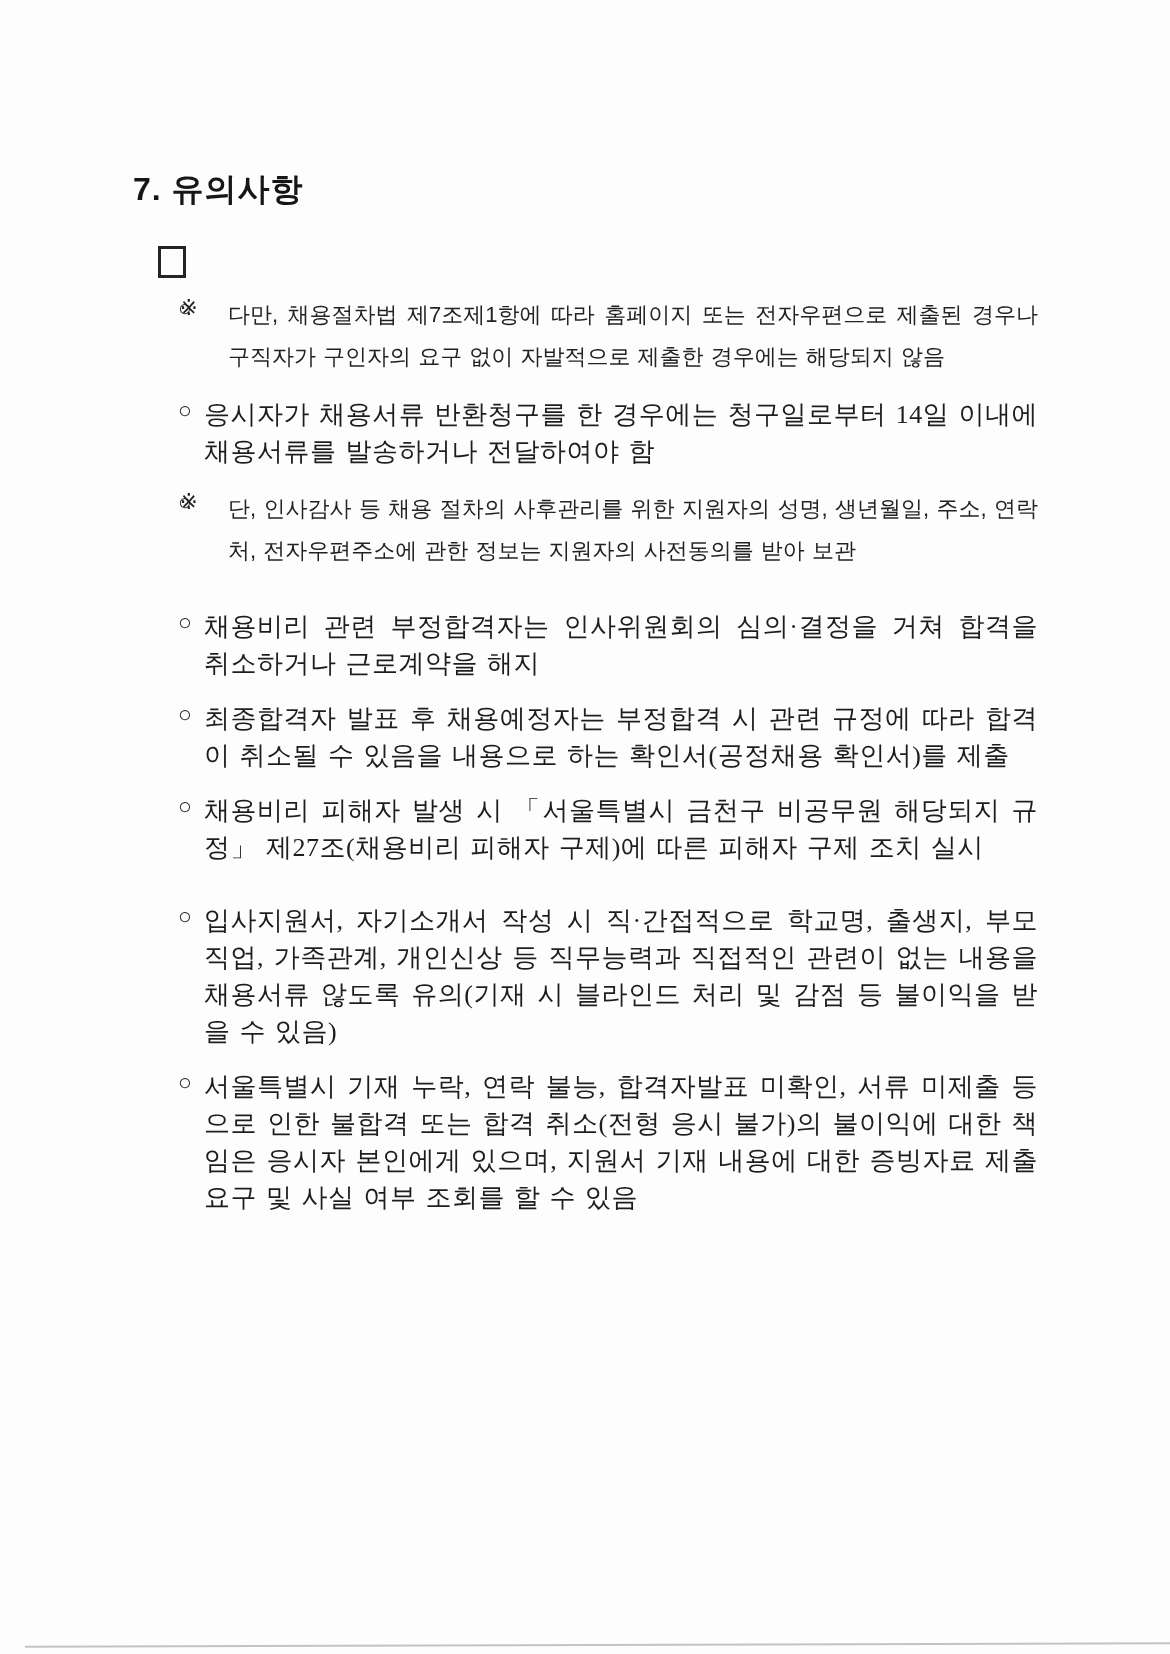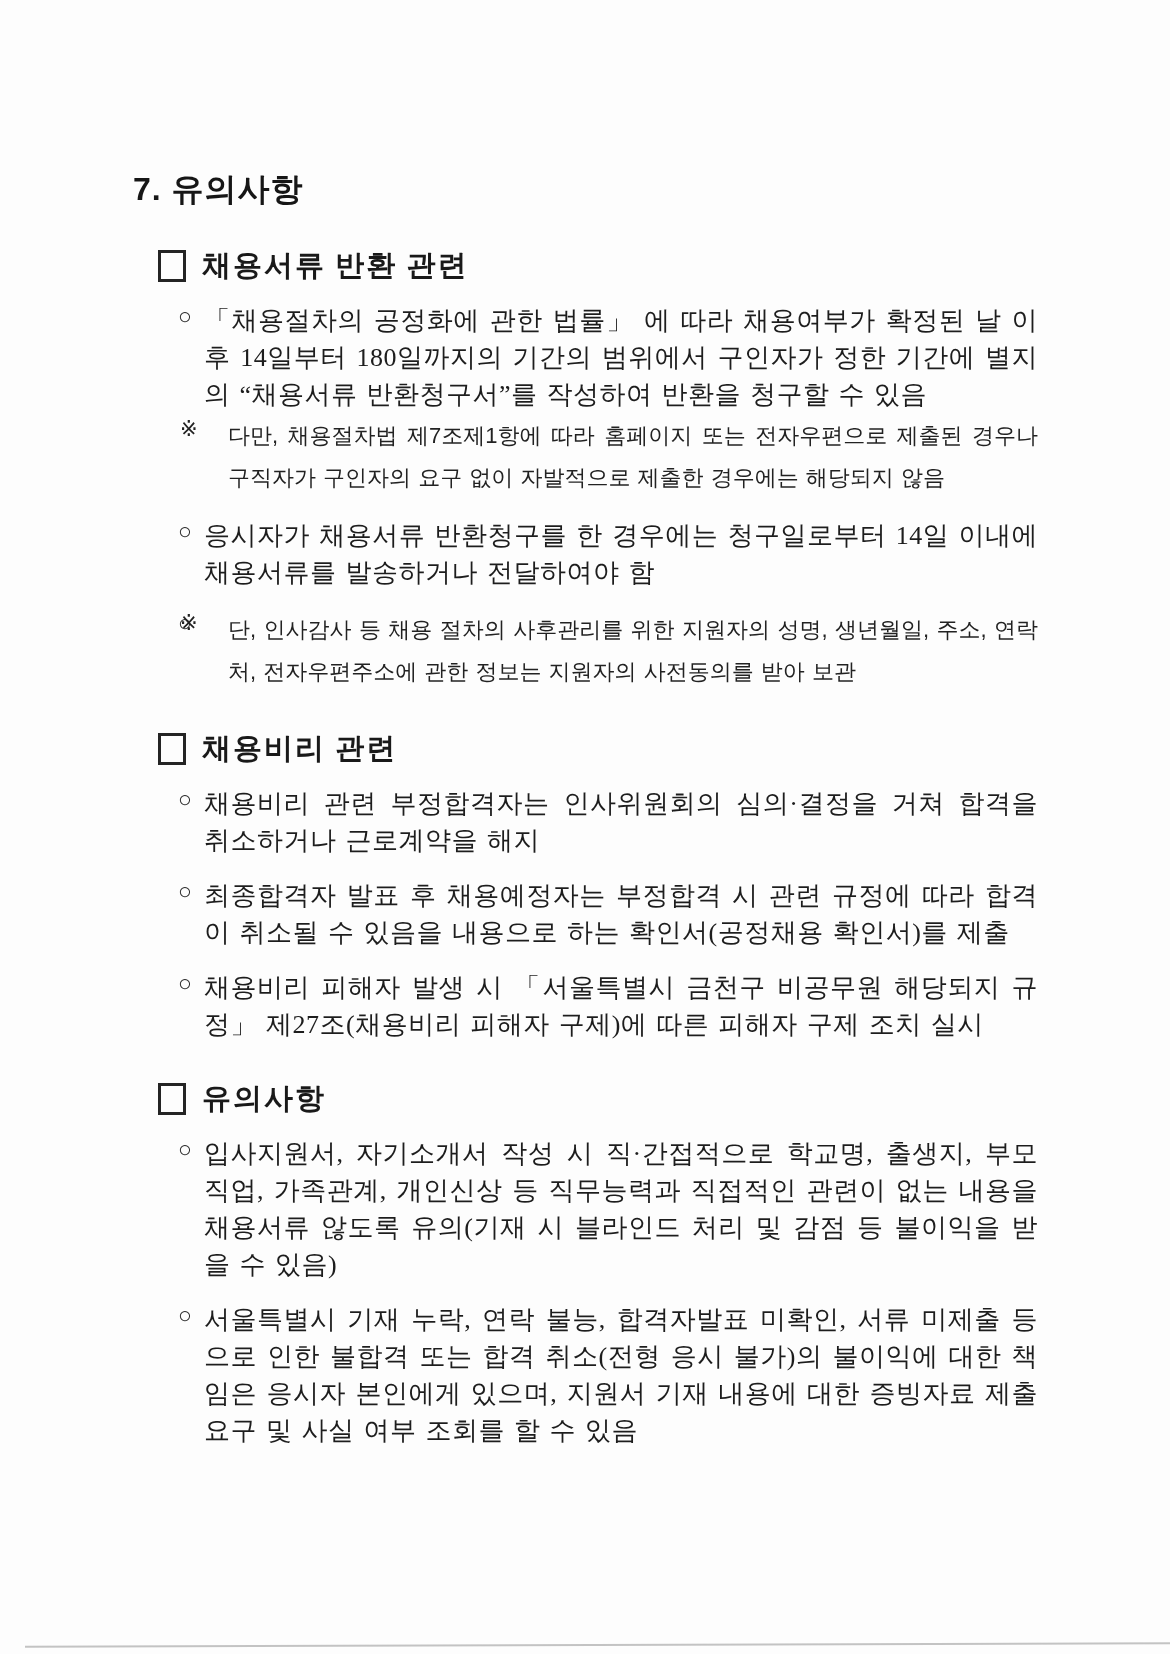--- a/index.html
+++ b/index.html
@@ -105,26 +105,24 @@
 <body>
 
 <div class="page">
   <div class="content">
 
     <h1 class="doc-title">7. 유의사항</h1>
 
     <section class="sec">
       <h2 class="sec-heading">
         <span class="square-marker"></span>
-        <span>채용서류 반환 관련</span>
       </h2>
 
       <div class="bullet">
         <span class="bullet-marker">○</span>
-        <p class="bullet-text">「채용절차의 공정화에 관한 법률」 에 따라 채용여부가 확정된 날 이후 14일부터 180일까지의 기간의 범위에서 구인자가 정한 기간에 별지의 “채용서류 반환청구서”를 작성하여 반환을 청구할 수 있음</p>
         <div class="note">
           <span class="note-marker">※</span>
           <p class="note-text">다만, 채용절차법 제7조제1항에 따라 홈페이지 또는 전자우편으로 제출된 경우나 구직자가 구인자의 요구 없이 자발적으로 제출한 경우에는 해당되지 않음</p>
         </div>
       </div>
 
       <div class="bullet">
         <span class="bullet-marker">○</span>
         <p class="bullet-text">응시자가 채용서류 반환청구를 한 경우에는 청구일로부터 14일 이내에 채용서류를 발송하거나 전달하여야 함</p>
       </div>
@@ -132,46 +130,38 @@
       <div class="bullet">
         <span class="bullet-marker">○</span>
         <div class="note">
           <span class="note-marker">※</span>
           <p class="note-text">단, 인사감사 등 채용 절차의 사후관리를 위한 지원자의 성명, 생년월일, 주소, 연락처, 전자우편주소에 관한 정보는 지원자의 사전동의를 받아 보관</p>
         </div>
       </div>
     </section>
 
     <section class="sec">
-      <h2 class="sec-heading">
-        <span class="square-marker"></span>
-        <span>채용비리 관련</span>
-      </h2>
 
       <div class="bullet">
         <span class="bullet-marker">○</span>
         <p class="bullet-text">채용비리 관련 부정합격자는 인사위원회의 심의·결정을 거쳐 합격을 취소하거나 근로계약을 해지</p>
       </div>
 
       <div class="bullet">
         <span class="bullet-marker">○</span>
         <p class="bullet-text">최종합격자 발표 후 채용예정자는 부정합격 시 관련 규정에 따라 합격이 취소될 수 있음을 내용으로 하는 확인서(공정채용 확인서)를 제출</p>
       </div>
 
       <div class="bullet">
         <span class="bullet-marker">○</span>
         <p class="bullet-text">채용비리 피해자 발생 시 「서울특별시 금천구 비공무원 해당되지 규정」 제27조(채용비리 피해자 구제)에 따른 피해자 구제 조치 실시</p>
       </div>
     </section>
 
     <section class="sec">
-      <h2 class="sec-heading">
-        <span class="square-marker"></span>
-        <span>유의사항</span>
-      </h2>
 
       <div class="bullet">
         <span class="bullet-marker">○</span>
         <p class="bullet-text">입사지원서, 자기소개서 작성 시 직·간접적으로 학교명, 출생지, 부모직업, 가족관계, 개인신상 등 직무능력과 직접적인 관련이 없는 내용을 채용서류 않도록 유의(기재 시 블라인드 처리 및 감점 등 불이익을 받을 수 있음)</p>
       </div>
 
       <div class="bullet">
         <span class="bullet-marker">○</span>
         <p class="bullet-text">서울특별시 기재 누락, 연락 불능, 합격자발표 미확인, 서류 미제출 등으로 인한 불합격 또는 합격 취소(전형 응시 불가)의 불이익에 대한 책임은 응시자 본인에게 있으며, 지원서 기재 내용에 대한 증빙자료 제출 요구 및 사실 여부 조회를 할 수 있음</p>
       </div>

